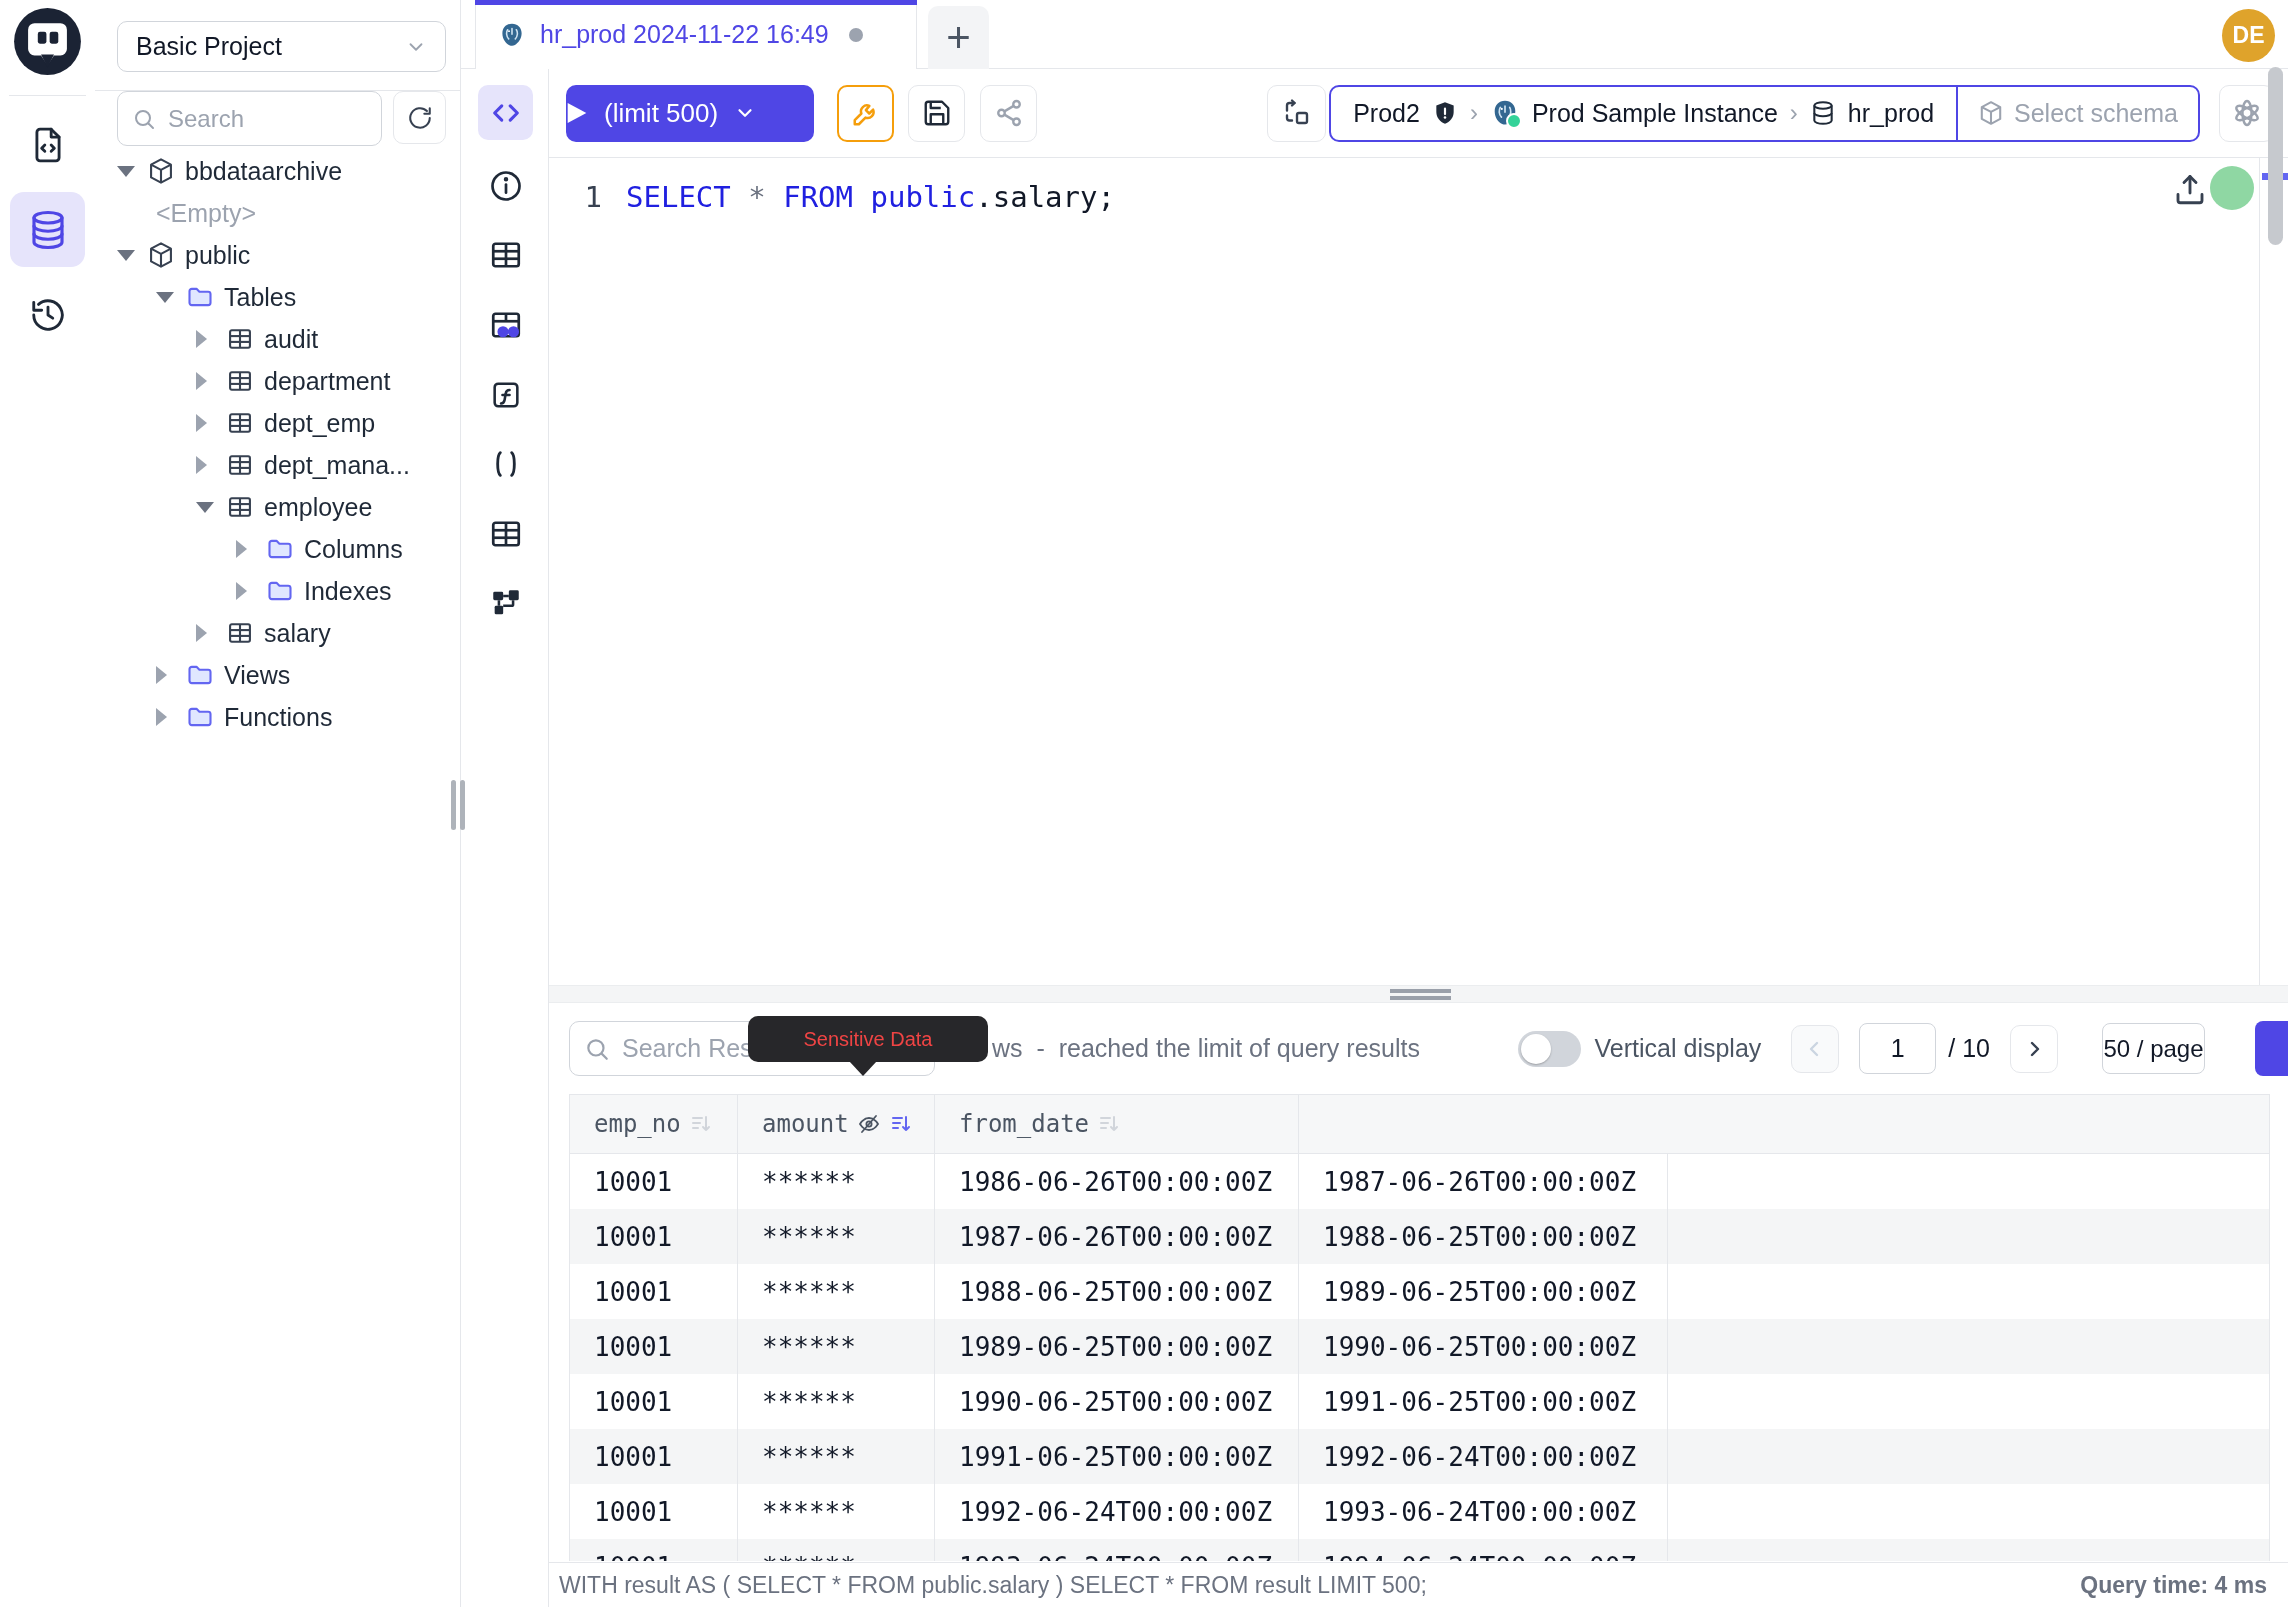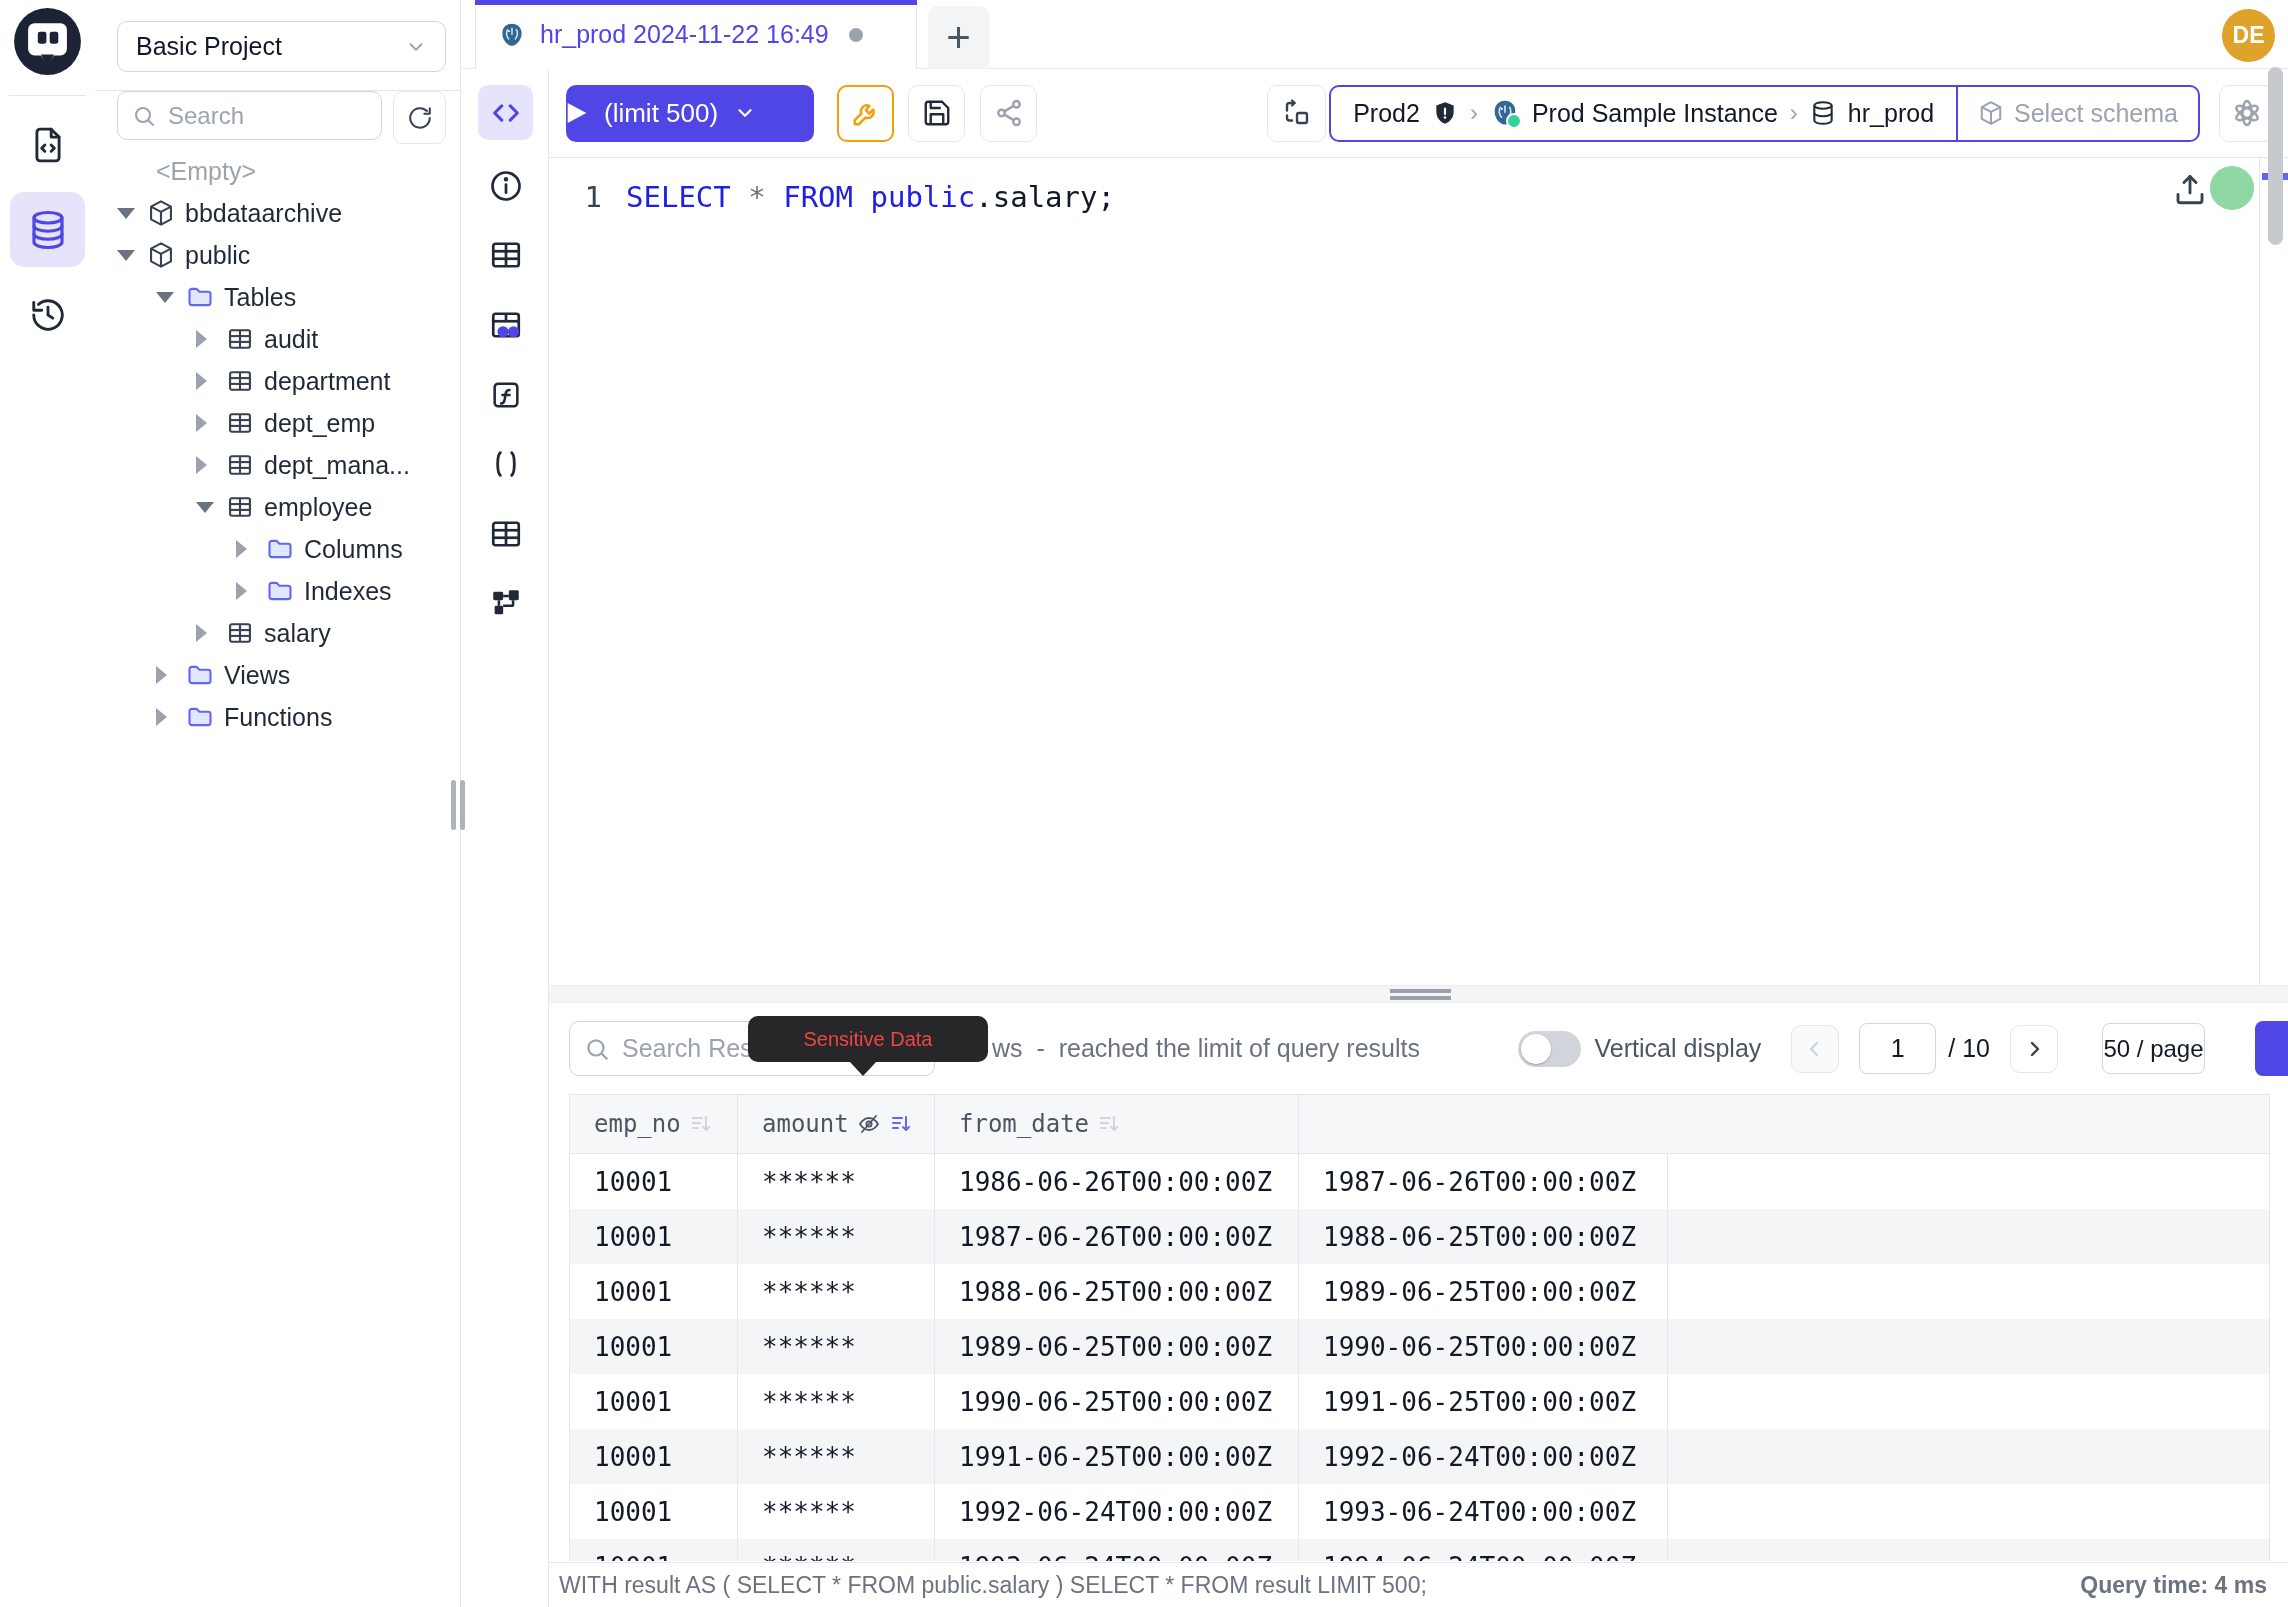--- a/index.html
+++ b/index.html
@@ -19,21 +19,21 @@
   #rail-worksheet{top:107px;}
   #rail-db{top:192px;background:var(--indigo-bg);color:var(--accent);}
   #rail-history{top:277px;}
 
   
   #sidebar{position:absolute;left:95px;top:0;width:366px;height:1608px;border-right:1px solid var(--border);background:#fff;box-sizing:border-box;}
   #sidebar-head{position:absolute;left:0;top:8px;width:100%;height:83px;border-bottom:1px solid var(--border);box-sizing:border-box;}
   #project-select{position:absolute;left:22px;top:13px;width:329px;height:51px;border:1px solid var(--border2);border-radius:10px;
        display:flex;align-items:center;box-sizing:border-box;padding:0 18px;font-size:25px;color:#111827;justify-content:space-between;background:#fff;}
   #search-row{position:absolute;left:0;top:91px;width:100%;height:55px;}
-  #sidebar-search{position:absolute;left:22px;top:0;width:265px;height:49px;border:1px solid var(--border2);border-radius:10px;box-sizing:border-box;
+  #sidebar-search{position:absolute;left:22px;top:0;width:265px;height:55px;border:1px solid var(--border2);border-radius:10px;box-sizing:border-box;
        display:flex;align-items:center;padding:0 14px;gap:10px;background:#fff;}
   #sidebar-search input{border:none;outline:none;font-size:24px;color:#111827;width:188px;font-family:inherit;background:transparent;}
   #sidebar-search input::placeholder{color:var(--faint);}
   #refresh-btn{position:absolute;right:14px;top:0;width:53px;height:53px;}
   #tree{position:absolute;left:0;top:150px;width:100%;}
   .tree-row{height:42px;display:flex;align-items:center;font-size:25px;color:#1f2937;box-sizing:border-box;}
   .tree-row .caret{width:30px;display:flex;align-items:center;}
   .tree-row .ticon{width:38px;display:flex;align-items:center;}
   .tree-muted{color:var(--faint);}
   .tri-down{width:0;height:0;border-left:9px solid transparent;border-right:9px solid transparent;border-top:11px solid #6b7280;}
@@ -187,34 +187,34 @@
         <input placeholder="Search" style="">
       </div>
       <div id="refresh-btn" class="iconbtn">
         <svg width="26" height="26" viewBox="0 0 24 24" fill="none" stroke="#374151" stroke-width="1.9" stroke-linecap="round" stroke-linejoin="round">
             <path d="M21 12a9 9 0 1 1-2.6-6.4"></path>
             <polyline points="21 3 21 8 16 8"></polyline>
           </svg>
       </div>
     </div>
     <div id="tree">
-        <div class="tree-row tree-muted" style="padding-left: 61px;">
-          <span>&lt;Empty&gt;</span>
-        </div>
         <div class="tree-row" style="padding-left: 22px;">
           <span class="caret">
             <i class="tri-down"></i>
           </span>
           <span class="ticon">
             <svg width="28" height="28" viewBox="0 0 24 24" fill="none" stroke="#374151" stroke-width="1.8" stroke-linejoin="round">
               <path d="M12 2 3.5 6.5v11L12 22l8.5-4.5v-11z"></path>
               <path d="M3.5 6.5 12 11l8.5-4.5M12 11v11"></path>
             </svg>
           </span>
           <span>bbdataarchive</span>
+        </div>
+        <div class="tree-row tree-muted" style="padding-left: 61px;">
+          <span>&lt;Empty&gt;</span>
         </div>
         <div class="tree-row" style="padding-left: 22px;">
           <span class="caret">
             <i class="tri-down"></i>
           </span>
           <span class="ticon">
             <svg width="28" height="28" viewBox="0 0 24 24" fill="none" stroke="#374151" stroke-width="1.8" stroke-linejoin="round">
               <path d="M12 2 3.5 6.5v11L12 22l8.5-4.5v-11z"></path>
               <path d="M3.5 6.5 12 11l8.5-4.5M12 11v11"></path>
             </svg>

